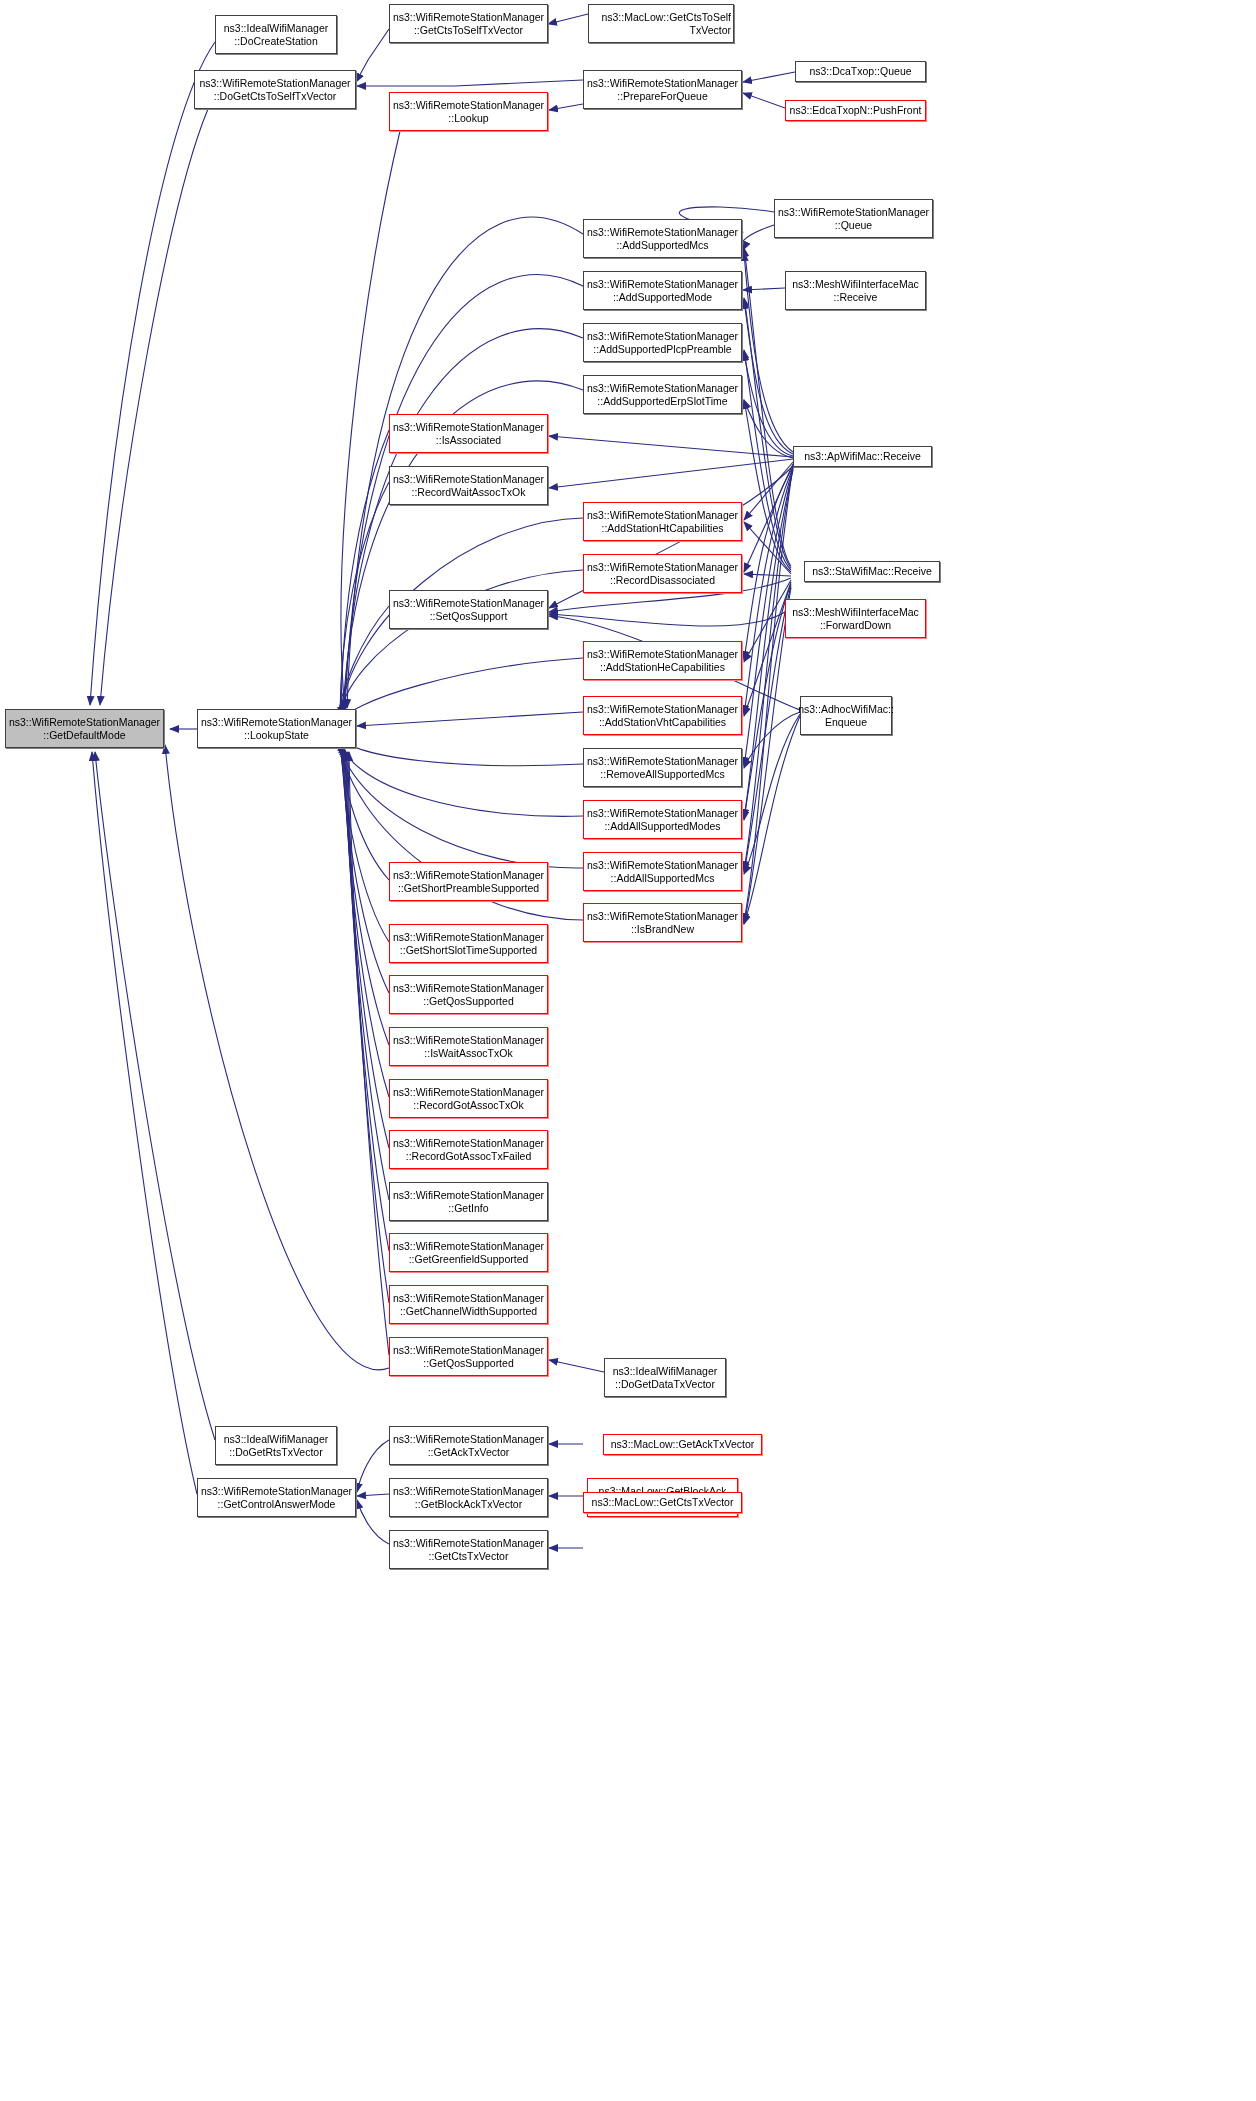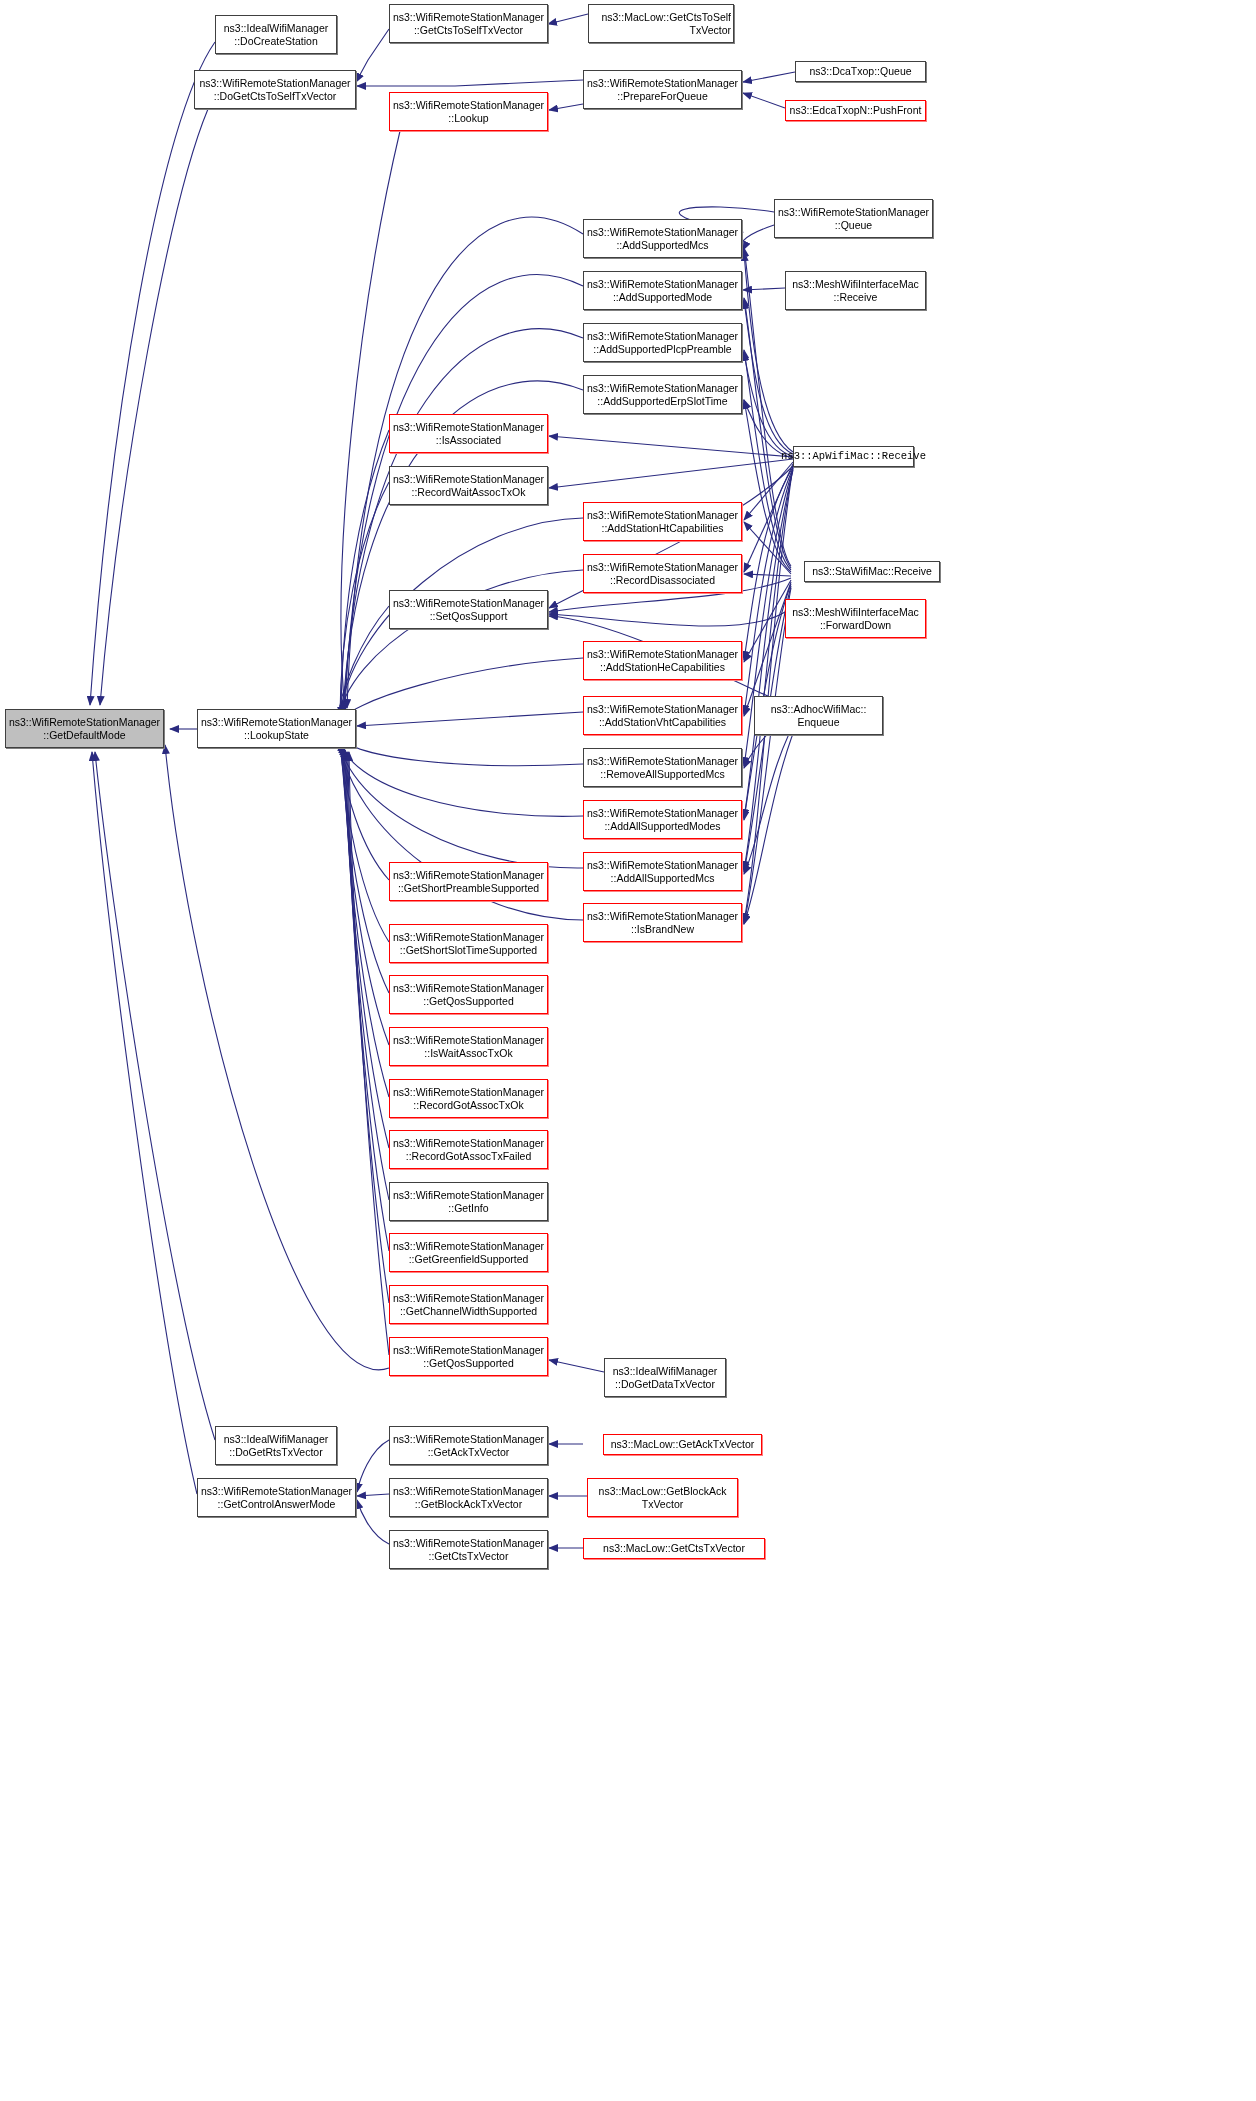--- a/index.html
+++ b/index.html
@@ -220,21 +220,21 @@
         <span class="l2">::AddSupportedErpSlotTime</span>
       </div>
       <div class="node red" style="left: 389px; top: 414px; width: 159px; height: 39px;">
         <span class="l1">ns3::WifiRemoteStationManager</span>
         <span class="l2">::IsAssociated</span>
       </div>
       <div class="node" style="left: 389px; top: 466px; width: 159px; height: 39px;">
         <span class="l1">ns3::WifiRemoteStationManager</span>
         <span class="l2">::RecordWaitAssocTxOk</span>
       </div>
-      <div class="node" style="left: 793px; top: 446px; width: 121px; height: 21px; font-family: Liberation Mono, monospace;">
+      <div class="node" style="left: 793px; top: 446px; width: 139px; height: 21px;">
         <span class="l1">ns3::ApWifiMac::Receive</span>
       </div>
       <div class="node red" style="left: 583px; top: 502px; width: 159px; height: 39px;">
         <span class="l1">ns3::WifiRemoteStationManager</span>
         <span class="l2">::AddStationHtCapabilities</span>
       </div>
       <div class="node red" style="left: 583px; top: 554px; width: 159px; height: 39px;">
         <span class="l1">ns3::WifiRemoteStationManager</span>
         <span class="l2">::RecordDisassociated</span>
       </div>
@@ -246,21 +246,21 @@
         <span class="l2">::SetQosSupport</span>
       </div>
       <div class="node red" style="left: 785px; top: 599px; width: 141px; height: 39px;">
         <span class="l1">ns3::MeshWifiInterfaceMac</span>
         <span class="l2">::ForwardDown</span>
       </div>
       <div class="node red" style="left: 583px; top: 641px; width: 159px; height: 39px;">
         <span class="l1">ns3::WifiRemoteStationManager</span>
         <span class="l2">::AddStationHeCapabilities</span>
       </div>
-      <div class="node" style="left: 754px; top: 696px; width: 129px; height: 39px;">
+      <div class="node" style="left: 800px; top: 696px; width: 92px; height: 39px;">
         <span class="l1">ns3::AdhocWifiMac::</span>
         <span class="l2">Enqueue</span>
       </div>
       <div class="node red" style="left: 583px; top: 696px; width: 159px; height: 39px;">
         <span class="l1">ns3::WifiRemoteStationManager</span>
         <span class="l2">::AddStationVhtCapabilities</span>
       </div>
       <div class="node" style="left: 583px; top: 748px; width: 159px; height: 39px;">
         <span class="l1">ns3::WifiRemoteStationManager</span>
         <span class="l2">::RemoveAllSupportedMcs</span>
@@ -341,18 +341,18 @@
         <span class="l2">::GetBlockAckTxVector</span>
       </div>
       <div class="node red" style="left: 587px; top: 1478px; width: 151px; height: 39px;">
         <span class="l1">ns3::MacLow::GetBlockAck</span>
         <span class="l2">TxVector</span>
       </div>
       <div class="node" style="left: 389px; top: 1530px; width: 159px; height: 39px;">
         <span class="l1">ns3::WifiRemoteStationManager</span>
         <span class="l2">::GetCtsTxVector</span>
       </div>
-      <div class="node red" style="left: 583px; top: 1538px; width: 182px; height: 21px; text-align: center;">
+      <div class="node red" style="left: 583px; top: 1492px; width: 159px; height: 21px; text-align: center;">
         <span class="l1">ns3::MacLow::GetCtsTxVector</span>
       </div>
     </div>
 
 </div>
 
 </body></html>

